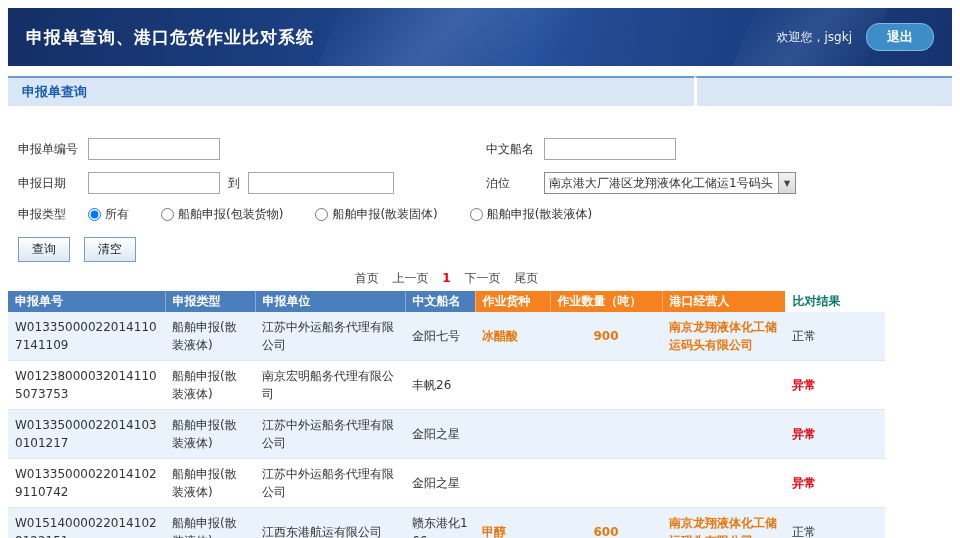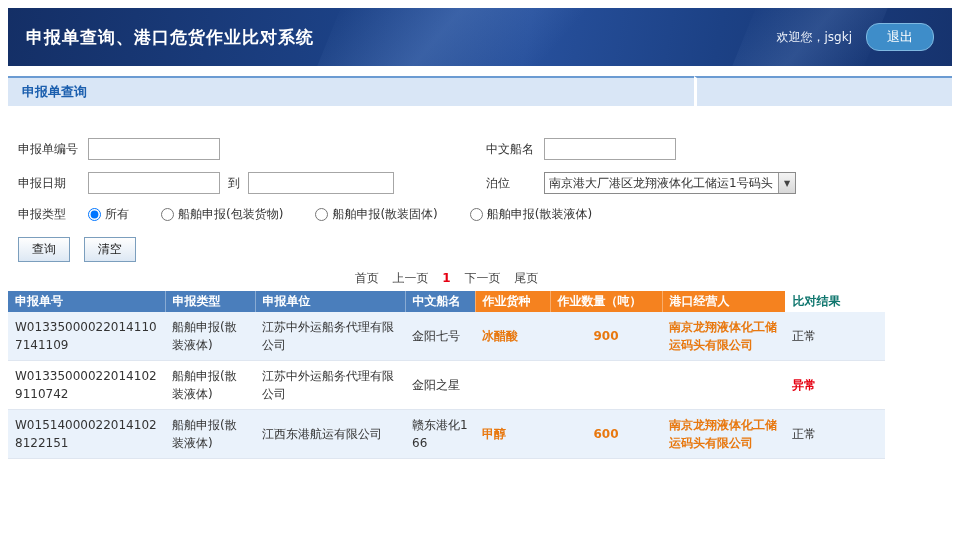--- a/index.html
+++ b/index.html
@@ -28,20 +28,21 @@
     background:linear-gradient(115deg, rgba(140,175,230,0) 0%, rgba(140,175,230,.18) 50%, rgba(140,175,230,0) 100%);
     transform:skewX(-22deg);
   }
   .app-title { color:#fff; font-size:17px; font-weight:bold; letter-spacing:1px; position:relative; z-index:1; }
   .topbar-right { display:flex; align-items:center; gap:14px; position:relative; z-index:1; }
   .welcome { color:#eef3fb; font-size:12px; }
   .logout-btn {
     background:#3e8dc9; color:#fff; border:1px solid #7fb9e2; border-radius:13px;
     padding:4px 20px; font-size:13px; cursor:pointer;
     font-family:"DejaVu Sans","Liberation Sans",sans-serif;
+    font-weight:bold;
   }
 
   
   .section-bar {
     margin-top:10px; height:30px; line-height:27px;
     background:#d9e6f6; border-top:2px solid #6b9bd2;
     padding-left:14px; color:#1c5fae; font-weight:bold; font-size:13px;
     position:relative;
   }
   .section-bar .right-seg {
@@ -221,20 +222,40 @@
         <td>W013350000220141107141109</td>
         <td>船舶申报(散装液体)</td>
         <td>江苏中外运船务代理有限公司</td>
         <td>金阳七号</td>
         <td class="cell-orange">冰醋酸</td>
         <td class="cell-orange qty-cell">900</td>
         <td class="cell-orange">南京龙翔液体化工储运码头有限公司</td>
         <td class="result-normal">正常</td>
       </tr>
       <tr>
+        <td>W012380000320141105073753</td>
+        <td>船舶申报(散装液体)</td>
+        <td>南京宏明船务代理有限公司</td>
+        <td>丰帆26</td>
+        <td class="cell-orange"></td>
+        <td class="cell-orange qty-cell"></td>
+        <td class="cell-orange"></td>
+        <td class="result-abnormal">异常</td>
+      </tr>
+      <tr class="striped">
+        <td>W013350000220141030101217</td>
+        <td>船舶申报(散装液体)</td>
+        <td>江苏中外运船务代理有限公司</td>
+        <td>金阳之星</td>
+        <td class="cell-orange"></td>
+        <td class="cell-orange qty-cell"></td>
+        <td class="cell-orange"></td>
+        <td class="result-abnormal">异常</td>
+      </tr>
+      <tr>
         <td>W013350000220141029110742</td>
         <td>船舶申报(散装液体)</td>
         <td>江苏中外运船务代理有限公司</td>
         <td>金阳之星</td>
         <td class="cell-orange"></td>
         <td class="cell-orange qty-cell"></td>
         <td class="cell-orange"></td>
         <td class="result-abnormal">异常</td>
       </tr>
       <tr class="striped">

